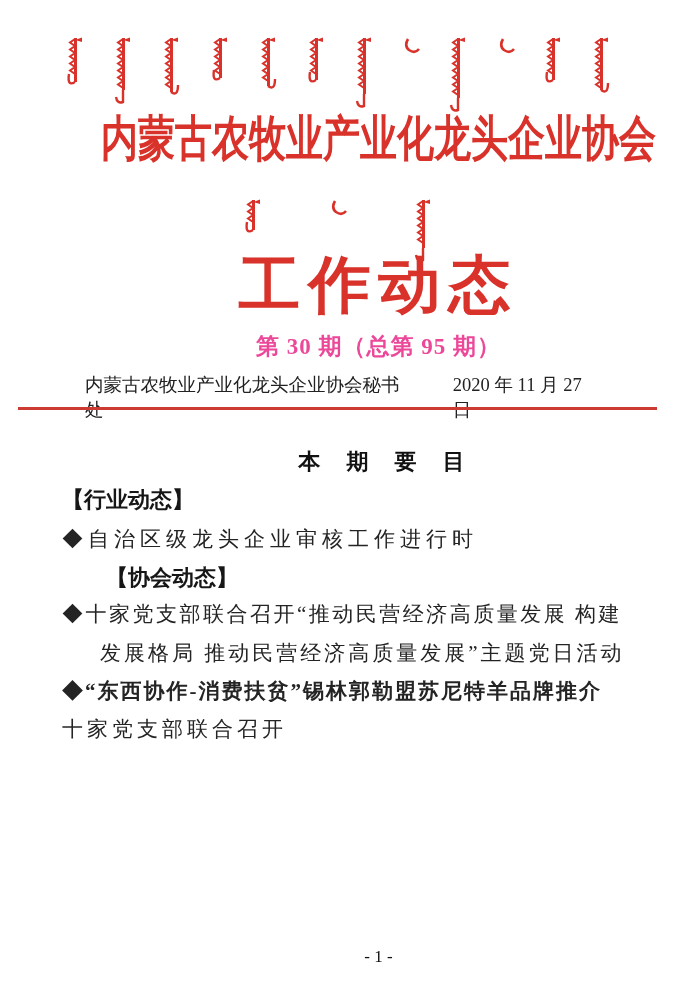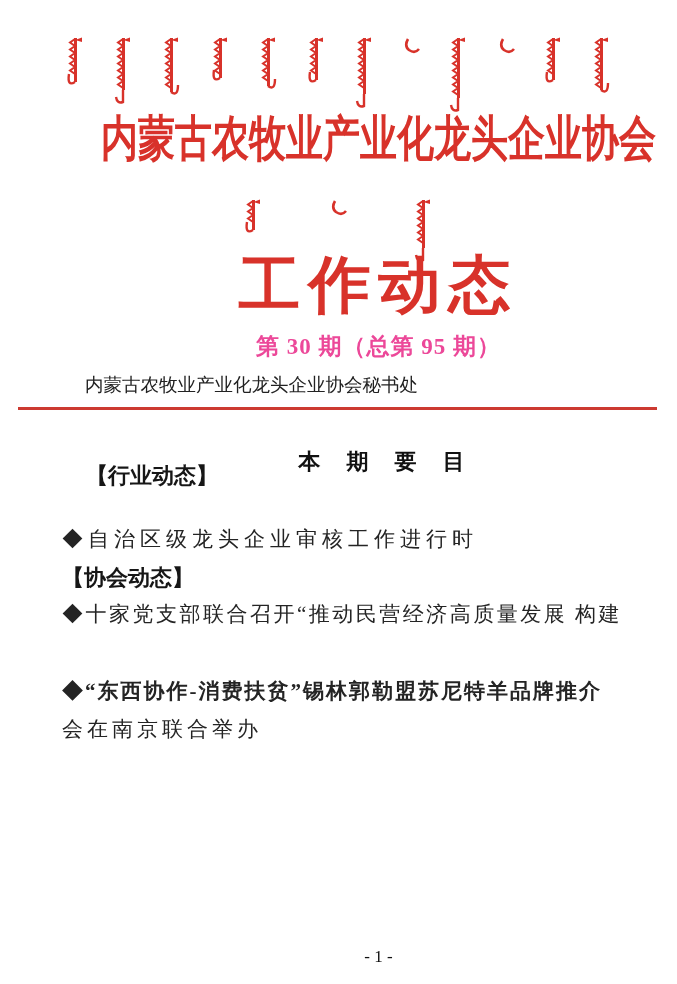--- a/index.html
+++ b/index.html
@@ -58,23 +58,23 @@
     font-family:"Liberation Sans", sans-serif;
     margin-left:8px;
   }
 
   .toc-line{position:absolute;left:62px;width:557px;height:30px;line-height:30px;color:#242424;white-space:nowrap;}
   .section-label{
     font-family:"Liberation Sans", sans-serif;
     font-weight:700;font-size:22px;color:#161616;
   }
   .toc-item{font-size:21px;font-family:"Liberation Serif", serif;}
-  #s1{top:461px;margin-left:24px;}
+  #s1{top:485px;}
   #i1{top:524px;letter-spacing:5px;}
-  #s2{top:563px;}
+  #s2{top:563px;margin-left:44px;}
   #i2l1{top:599px;letter-spacing:2.5px;}
   #i2l2{top:638px;padding-left:38px;letter-spacing:3px;}
   #i3l1{top:676px;letter-spacing:2px;font-weight:bold;}
   #i3l2{top:714px;letter-spacing:4px;}
 
   .page-number{
     top:947px;
     color:#111111;font-size:17px;
   }
 </style>
@@ -173,34 +173,36 @@
         <path d="M9,50 L9,62 q-6,2 -7,-5" fill="none" stroke="#d8322a" stroke-width="2.4"></path>
       </svg>
     </div>
 
   <div class="center-line bulletin-title">工作动态</div>
 
   <div class="center-line issue-line">第 30 期（总第 95 期）</div>
 
   <div class="publisher-row">
     <span>内蒙古农牧业产业化龙头企业协会秘书处</span>
+    <span>2020 年 11 月 27 日</span>
   </div>
 
   <div class="red-rule"></div>
 
   <div class="center-line toc-heading">本 期 要 目</div>
 
   <div class="toc-line section-label" id="s1">【行业动态】</div>
 
   <div class="toc-line toc-item" id="i1">◆自治区级龙头企业审核工作进行时</div>
 
   <div class="toc-line section-label" id="s2">【协会动态】</div>
 
   <div class="toc-line toc-item" id="i2l1">◆十家党支部联合召开“推动民营经济高质量发展 构建</div>
 
+  <div class="toc-line toc-item" id="i2l2">发展格局 推动民营经济高质量发展”主题党日活动</div>
 
   <div class="toc-line toc-item" id="i3l1">◆“东西协作-消费扶贫”锡林郭勒盟苏尼特羊品牌推介</div>
 
-  <div class="toc-line toc-item" id="i3l2">会在南京联合举办</div>
+  <div class="toc-line toc-item" id="i3l2">十家党支部联合召开</div>
 
   <div class="center-line page-number">- 1 -</div>
 
 </div>
 
 </body></html>

